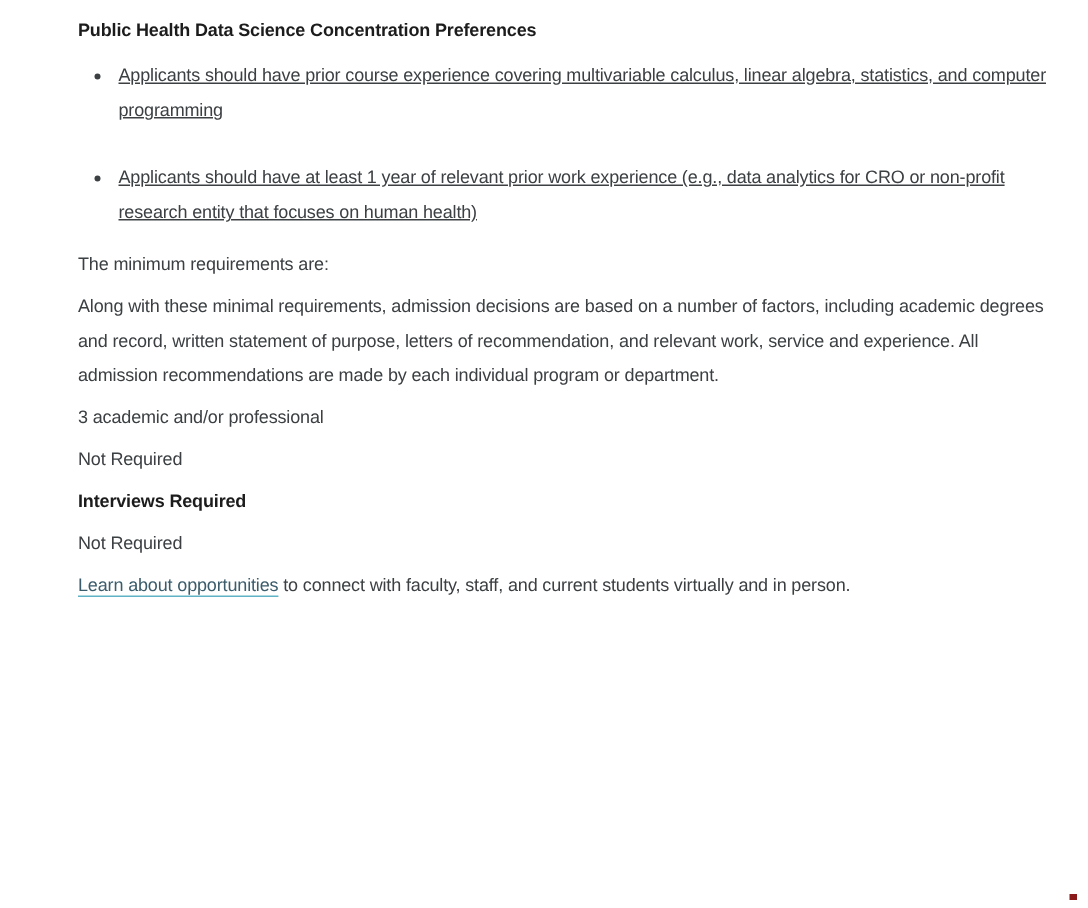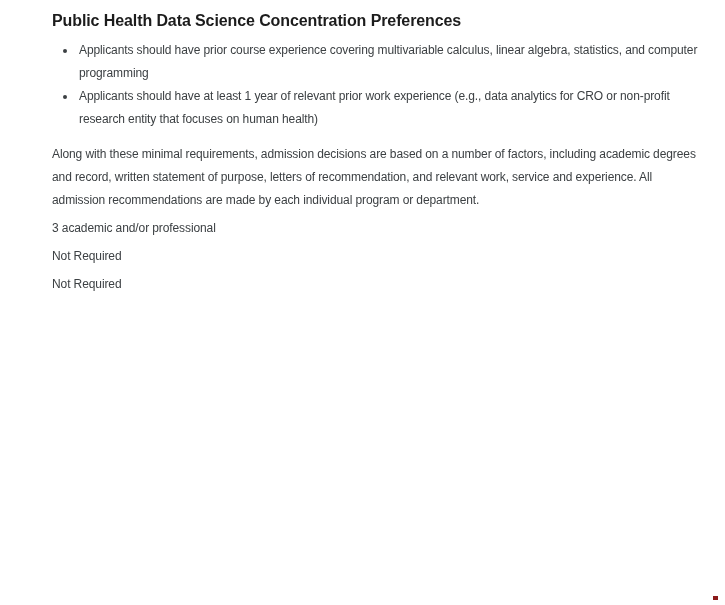--- a/index.html
+++ b/index.html
@@ -17,36 +17,37 @@
     letter-spacing: -0.1px;
     line-height: 23px;
     color: var(--text-color, #3c4043);
   }
   .content {
     box-sizing: border-box;
     width: 725px;
     padding: 9px 20px 0 52px;
   }
   h3 {
-    font-size: 16px;
+    font-size: 12px;
     font-weight: 700;
     color: var(--heading-color, #1c1c1c);
     margin: 0 0 5px 0;
     line-height: 23px;
   }
   p {
     margin: 0 0 5px 0;
   }
   ul {
     margin: 7px 0 12px 0;
     padding-left: 25px;
     list-style-type: disc;
+    text-decoration: underline;
   }
   li { padding-left: 2px; }
-  li + li { margin-top: 0; }
+  li + li { margin-top: 22px; }
   a.link {
     color: var(--link-color, #3b5c6b);
     text-decoration: underline;
     text-decoration-color: var(--link-underline-color, #5fb3c4);
     text-decoration-thickness: 1px;
     text-underline-offset: 3px;
     cursor: pointer;
   }
   .corner-mark {
     position: absolute;
@@ -63,30 +64,33 @@
 <div class="content">
 
   <h3>Public Health Data Science Concentration Preferences</h3>
 
   <ul>
     <li>Applicants should have prior course experience covering multivariable calculus, linear algebra, statistics, and computer programming</li>
     <li>Applicants should have at least 1 year of relevant prior work experience (e.g., data analytics for CRO or non-profit research entity that focuses on human health)</li>
   </ul>
 
 
+  <p>The minimum requirements are:</p>
 
 
   <p>Along with these minimal requirements, admission decisions are based on a number of factors, including academic degrees and record, written statement of purpose, letters of recommendation, and relevant work, service and experience. All admission recommendations are made by each individual program or department.</p>
 
 
   <p>3 academic and/or professional</p>
 
 
   <p>Not Required</p>
 
+  <h3>Interviews Required</h3>
 
   <p>Not Required</p>
 
 
+  <p><a href="#" class="link">Learn about opportunities</a><span> to connect with faculty, staff, and current students virtually and in person.</span></p>
 
 </div>
 
 <div class="corner-mark"></div>
 
 </body></html>

